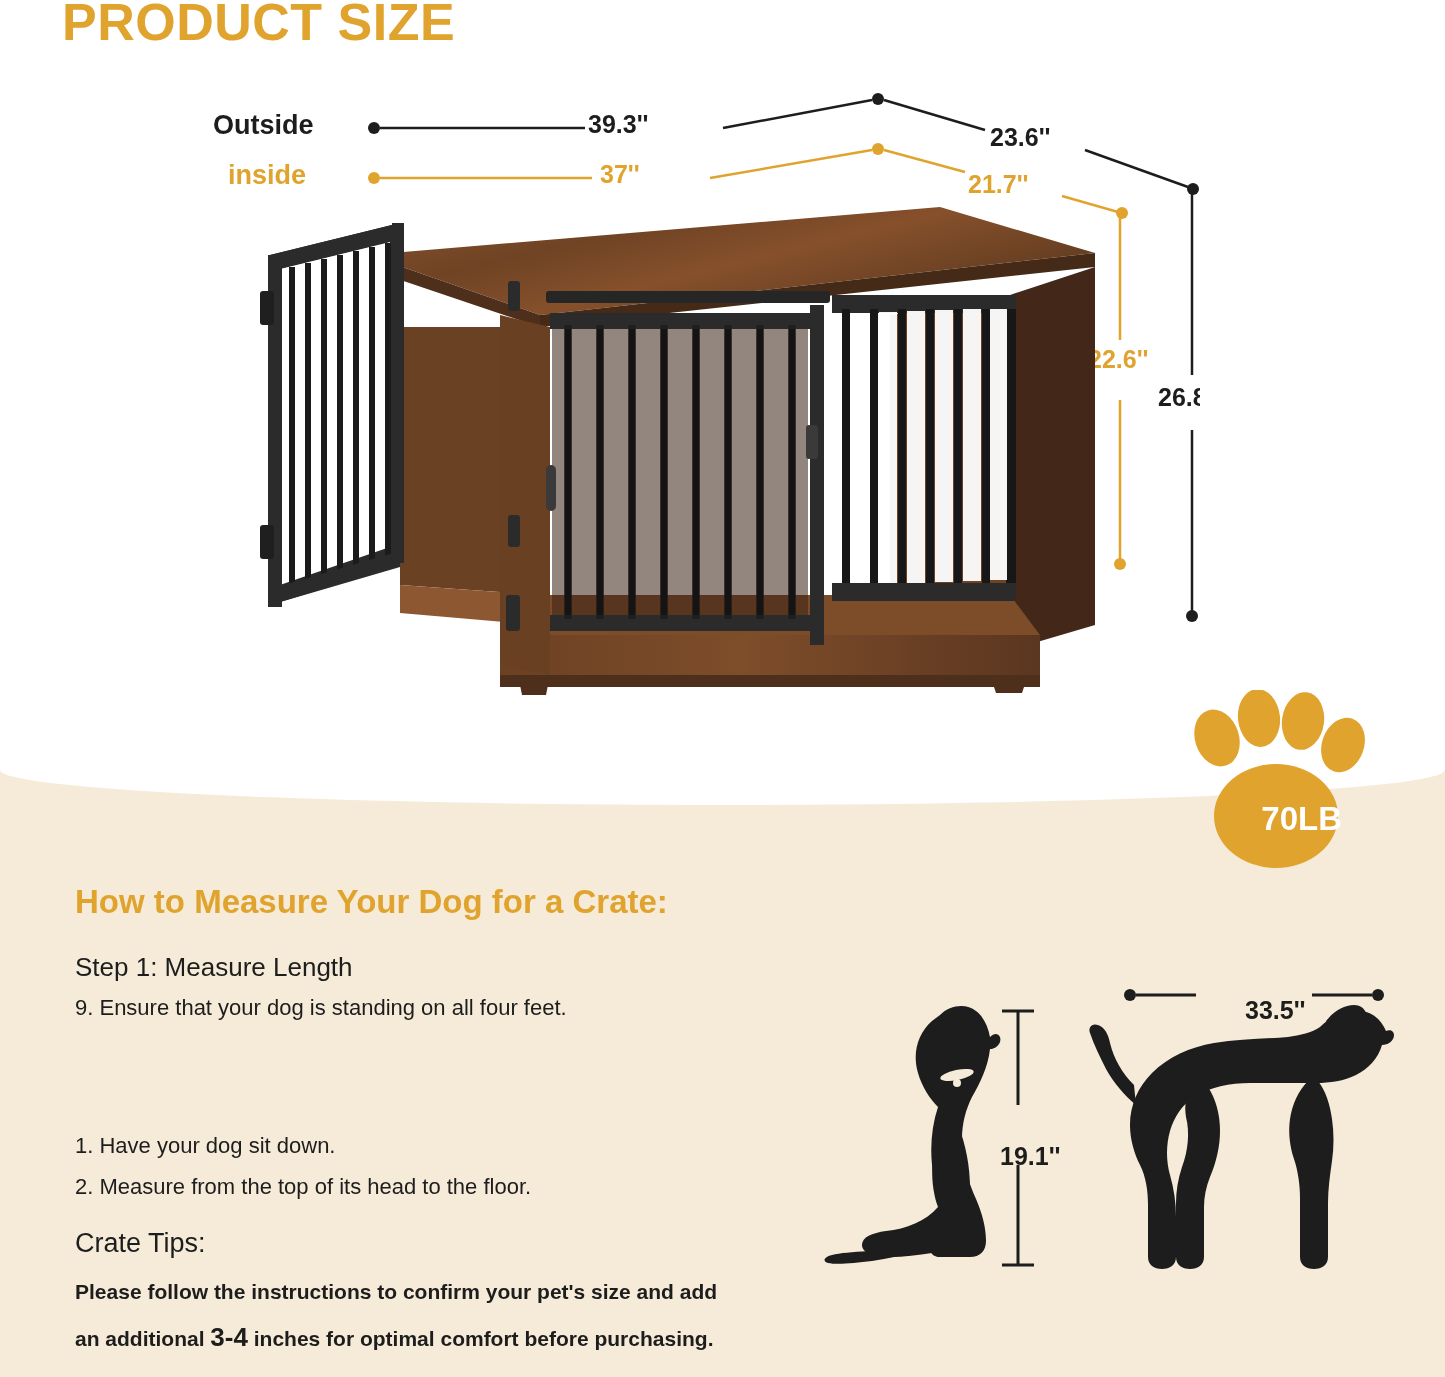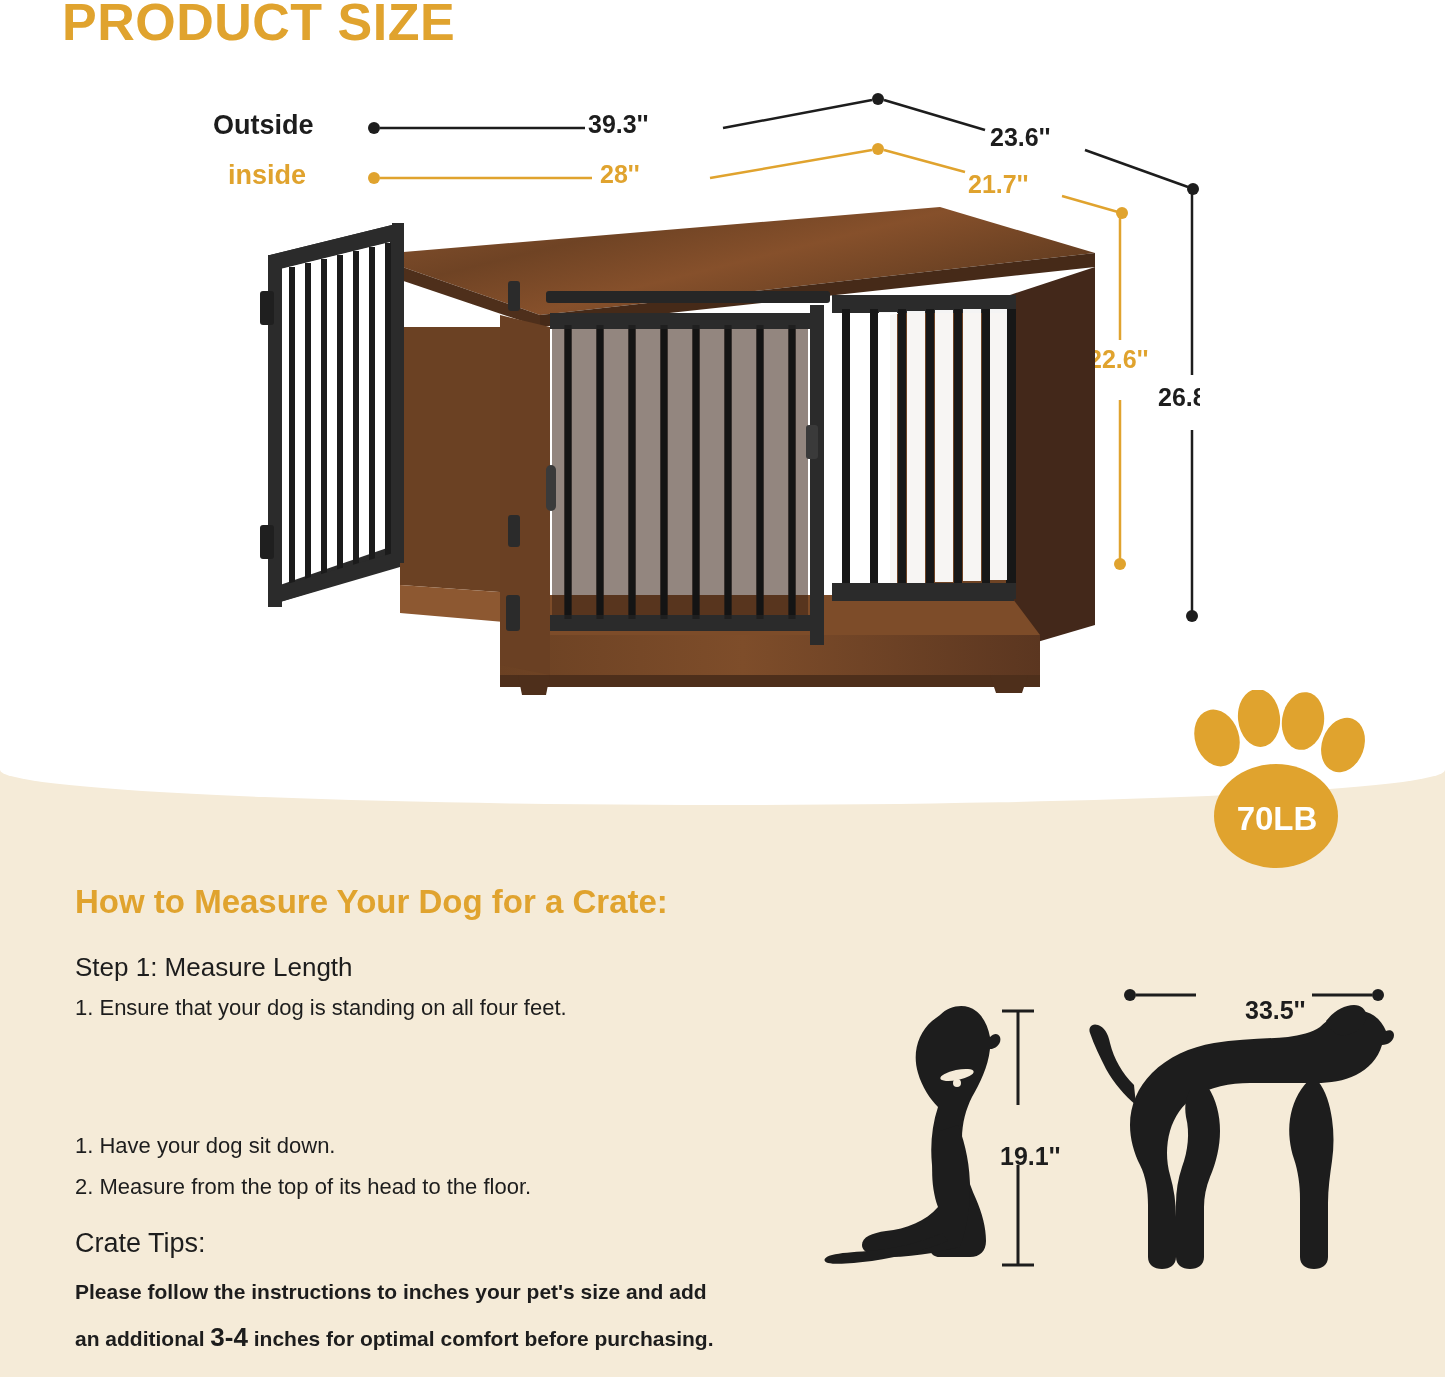--- a/index.html
+++ b/index.html
@@ -142,21 +142,21 @@
     left: 1175px;
     top: 690px;
     width: 200px;
     height: 185px;
   }
   .paw-text {
     position: absolute;
     left: 1212px;
     top: 800px;
     width: 130px;
-    text-align: center;
+    text-align: right;
     font-size: 33px;
     font-weight: bold;
     color: #ffffff;
     z-index: 5;
   }
 
   
   .dogs {
     position: absolute;
     left: 790px;
@@ -218,21 +218,21 @@
       <polygon points="804,272 793,267 793,277" fill="#ffffff"></polygon>
       <line x1="556" y1="263" x2="556" y2="281" stroke="#ffffff" stroke-width="2.5"></line>
       <line x1="802" y1="263" x2="802" y2="281" stroke="#ffffff" stroke-width="2.5"></line>
 
       <line x1="673" y1="375" x2="702" y2="375" stroke="#ffffff" stroke-width="2.5"></line>
       <line x1="673" y1="368" x2="673" y2="383" stroke="#ffffff" stroke-width="2.5"></line>
       <line x1="702" y1="368" x2="702" y2="383" stroke="#ffffff" stroke-width="2.5"></line>
     </svg>
 
     <div class="dim" style="left:588px; top:110px;">39.3''</div>
-    <div class="dim gold" style="left:600px; top:160px;">28''</div>
+    <div class="dim gold" style="left:600px; top:160px;">37''</div>
     <div class="dim" style="left:990px; top:123px;">23.6''</div>
     <div class="dim gold" style="left:968px; top:170px;">21.7''</div>
     <div class="dim white" style="left:650px; top:255px;">18.9''</div>
     <div class="dim white" style="left:676px; top:335px;">2''</div>
     <div class="dim gold" style="left:1088px; top:345px;">22.6''</div>
     <div class="dim" style="left:1158px; top:383px;">26.8''</div>
 
     <svg class="product-img" viewBox="0 0 860 510">
       <defs>
         <linearGradient id="woodTop" x1="0" y1="0" x2="1" y2="0.6">
@@ -381,27 +381,27 @@
     <ellipse cx="84" cy="28" rx="21" ry="29" fill="#E0A32E" transform="rotate(-6 84 28)"></ellipse>
     <ellipse cx="128" cy="31" rx="21" ry="29" fill="#E0A32E" transform="rotate(8 128 31)"></ellipse>
     <ellipse cx="168" cy="55" rx="21" ry="28" fill="#E0A32E" transform="rotate(20 168 55)"></ellipse>
     <ellipse cx="101" cy="126" rx="62" ry="52" fill="#E0A32E"></ellipse>
   </svg>
   <div class="paw-text">70LB</div>
 
   <div class="howto-title" style="top:883px; position:absolute;">How to Measure Your Dog for a Crate:</div>
 
   <div class="step-head" style="top:952px;">Step 1: Measure Length</div>
-  <div class="step-line" style="top:995px;">1. Ensure that your dog is standing on all four feet.</div>
+  <div class="step-line" style="top:995px;">9. Ensure that your dog is standing on all four feet.</div>
 
   <div class="step-line" style="top:1133px;">1. Have your dog sit down.</div>
   <div class="step-line" style="top:1174px;">2. Measure from the top of its head to the floor.</div>
 
   <div class="warm-head" style="top:1228px;">Crate Tips:</div>
-  <div class="warm-line" style="top:1280px;">Please follow the instructions to inches your pet's size and add</div>
+  <div class="warm-line" style="top:1280px;">Please follow the instructions to confirm your pet's size and add</div>
   <div class="warm-line" style="top:1322px;">
     <span>an additional </span><span class="big">3-4</span><span> inches for optimal comfort before purchasing.</span>
   </div>
 
   <svg class="dogs" viewBox="0 0 620 340">
 
     <g fill="#1d1d1d">
       <path d="M150,40 C160,30 176,28 186,36 C194,42 198,52 200,62 C204,58 208,58 210,62 C212,68 206,74 200,74
                C198,92 190,108 182,122 C176,134 172,148 172,164
                C172,186 178,206 186,224 C192,238 196,252 196,266

